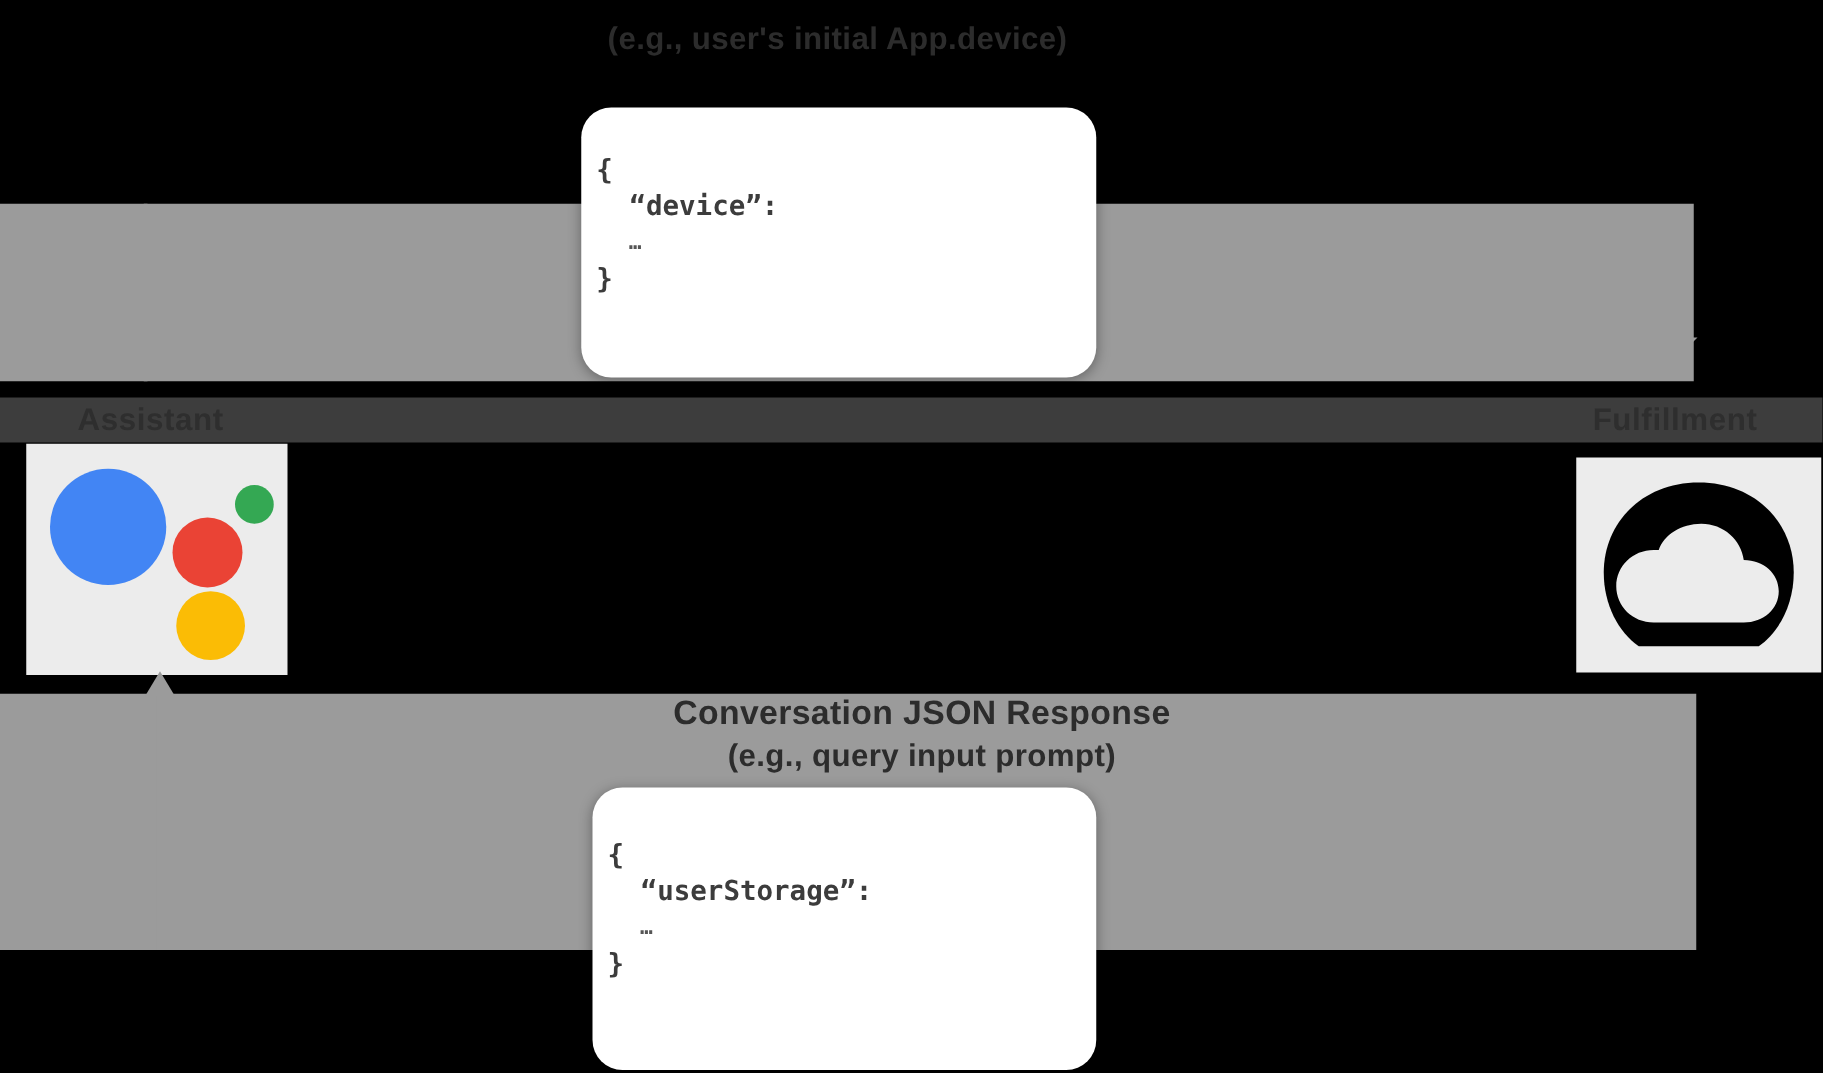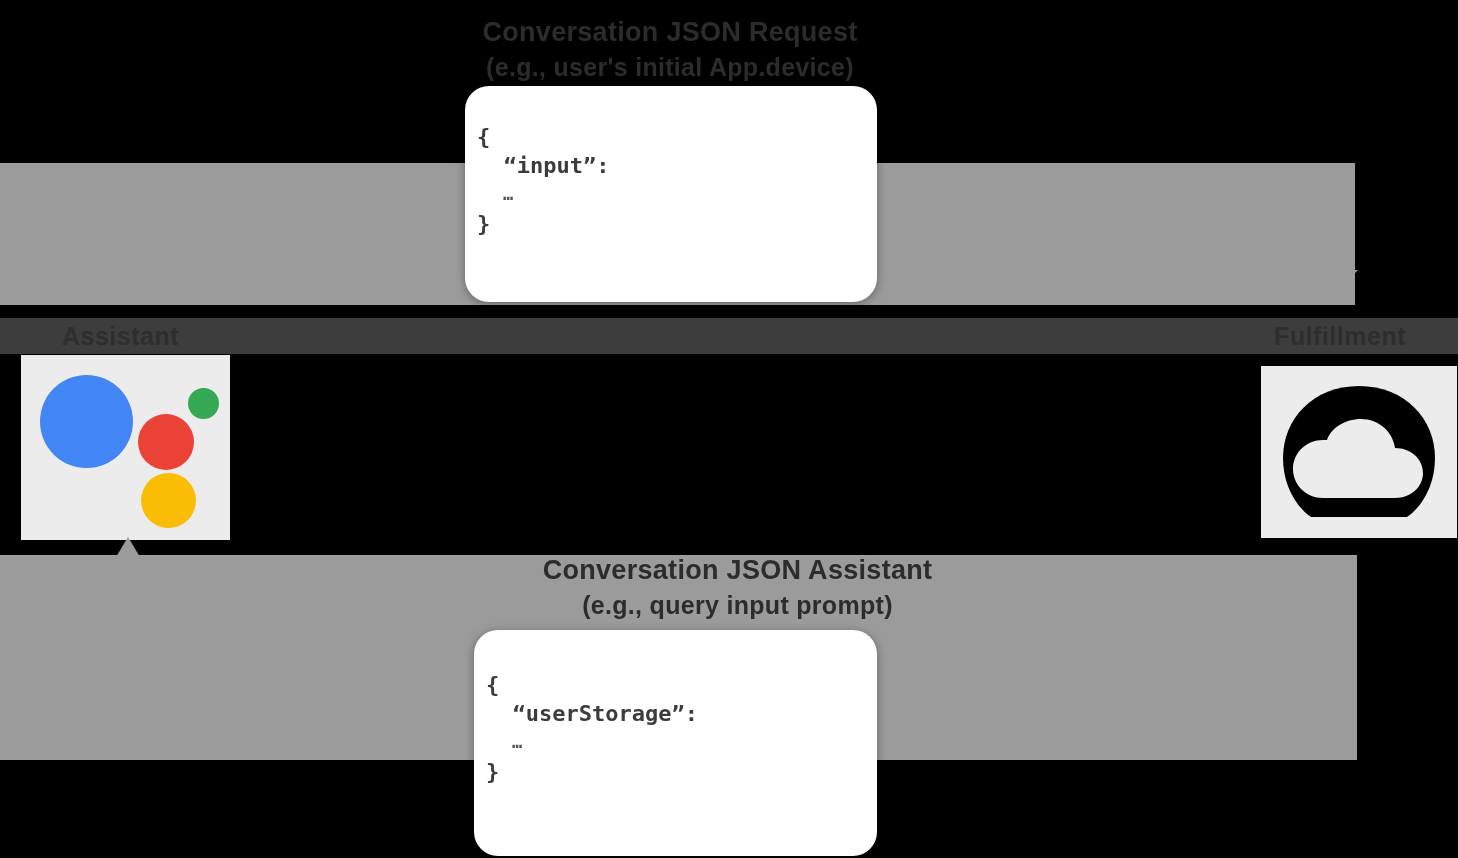--- a/index.html
+++ b/index.html
@@ -183,27 +183,26 @@
 </head>
 <body>
 
 <div id="stage">
 
   <div class="arrow-band" id="arrow-top-stub"></div>
   <div class="arrow-band" id="arrow-top-shaft"></div>
   <div class="arrow-head" id="arrow-top-head"></div>
 
   <div class="caption" id="caption-top">
-    <div class="t1">Conversation JSON Request</div>
     <div class="t2">(e.g., user's initial App.device)</div>
   </div>
 
   <div class="json-card" id="card-request">
     <div class="json-line">{</div>
-    <div class="json-line">  “input”:</div>
+    <div class="json-line">  “device”:</div>
     <div class="json-line json-ellipsis" style="padding-left:26px;">…</div>
     <div class="json-line">}</div>
   </div>
 
   <div id="mid-band"></div>
   <div class="mid-label" id="label-assistant">Assistant</div>
   <div class="mid-label" id="label-fulfillment">Fulfillment</div>
 
   <div class="icon-tile" id="tile-assistant">
     <span class="ga-dot" id="ga-blue"></span>
@@ -230,21 +229,21 @@
                c 1 0 3 0 4 0
                c 4 -12 18 -21 34 -21 Z" fill="#ececec"></path>
     </svg>
   </div>
 
   <div class="arrow-band" id="arrow-bot-stub"></div>
   <div class="arrow-band" id="arrow-bot-shaft"></div>
   <div class="arrow-head" id="arrow-bot-head"></div>
 
   <div class="caption" id="caption-bottom">
-    <div class="t1">Conversation JSON Assistant</div>
+    <div class="t1">Conversation JSON Response</div>
     <div class="t2">(e.g., query input prompt)</div>
   </div>
 
   <div class="json-card" id="card-response">
     <div class="json-line">{</div>
     <div class="json-line">  “userStorage”:</div>
     <div class="json-line json-ellipsis" style="padding-left:26px;">…</div>
     <div class="json-line">}</div>
   </div>
 

